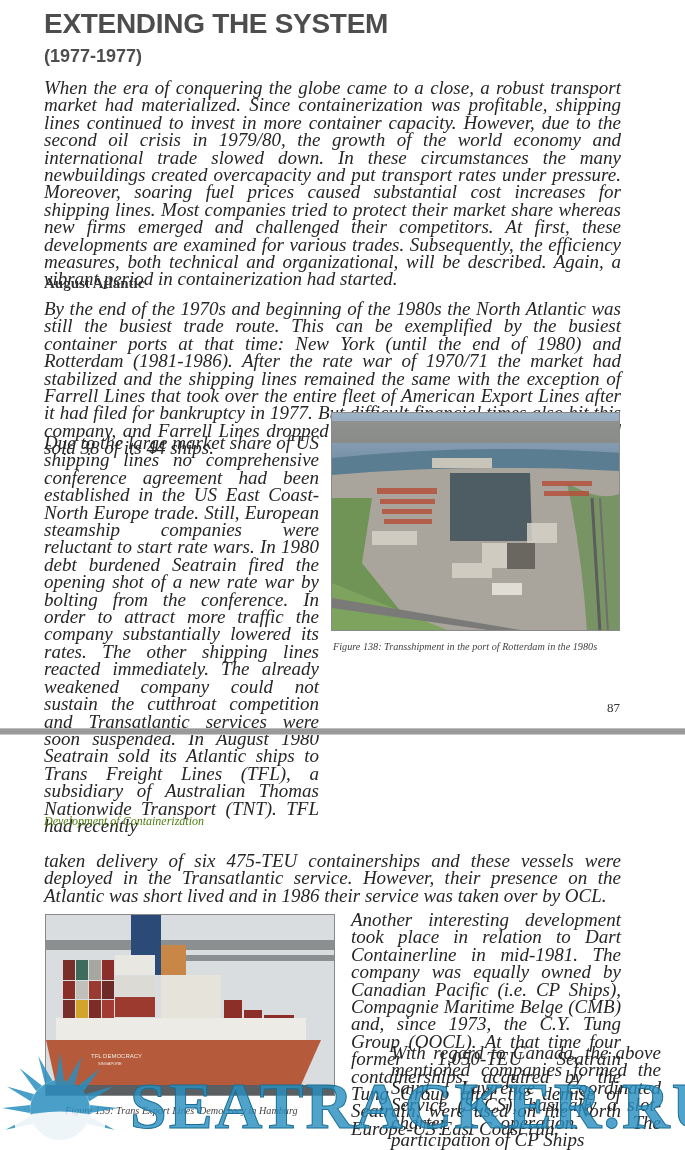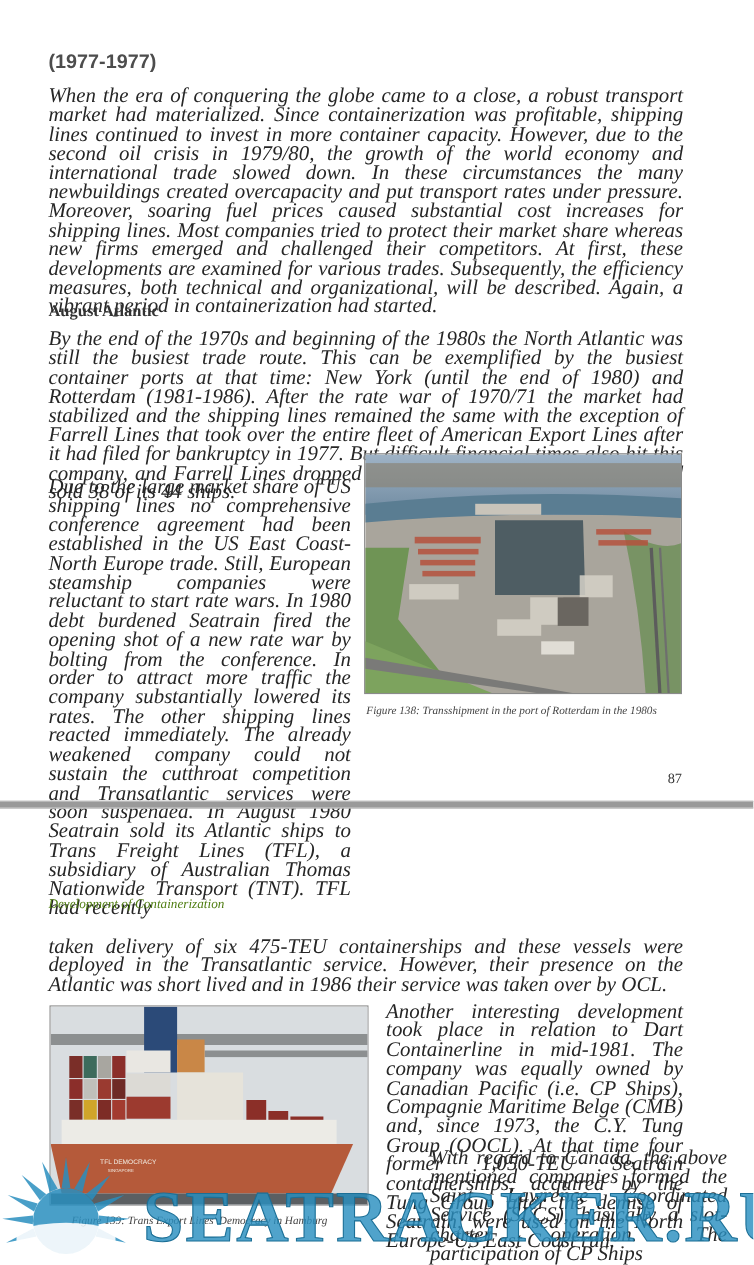--- a/index.html
+++ b/index.html
@@ -36,20 +36,21 @@
   .col-right1 { left:351px; top:911px; width:270px; }
   .col-right2 { left:351px; top:1044px; width:270px;margin-left:40px; }
   .last-line { left:44px; top:1133px; width:577px; text-align:left; white-space:nowrap;margin-top:24px; }
 
   .watermark { position:absolute; left:0; top:1030px; width:685px; height:120px; pointer-events:none; }
 </style>
 </head>
 <body>
 
 <div class="page" id="page1">
+  <h1 class="title">EXTENDING THE SYSTEM</h1>
   <h2 class="subtitle">(1977-1977)</h2>
   <p class="para intro">When the era of conquering the globe came to a close, a robust transport market had materialized. Since containerization was profitable, shipping lines continued to invest in more container capacity. However, due to the second oil crisis in 1979/80, the growth of the world economy and international trade slowed down. In these circumstances the many newbuildings created overcapacity and put transport rates under pressure. Moreover, soaring fuel prices caused substantial cost increases for shipping lines. Most companies tried to protect their market share whereas new firms emerged and challenged their competitors. At first, these developments are examined for various trades. Subsequently, the efficiency measures, both technical and organizational, will be described. Again, a vibrant period in containerization had started.</p>
   <h4 class="sub-h">August Atlantic</h4>
   <p class="para na-para">By the end of the 1970s and beginning of the 1980s the North Atlantic was still the busiest trade route. This can be exemplified by the busiest container ports at that time: New York (until the end of 1980) and Rotterdam (1981-1986). After the rate war of 1970/71 the market had stabilized and the shipping lines remained the same with the exception of Farrell Lines that took over the entire fleet of American Export Lines after it had filed for bankruptcy in 1977. But difficult financial times also hit this company, and Farrell Lines dropped all of its North European routes and sold 38 of its 44 ships.</p>
   <p class="para col-left">Due to the large market share of US shipping lines no comprehensive conference agreement had been established in the US East Coast-North Europe trade. Still, European steamship companies were reluctant to start rate wars. In 1980 debt burdened Seatrain fired the opening shot of a new rate war by bolting from the conference. In order to attract more traffic the company substantially lowered its rates. The other shipping lines reacted immediately. The already weakened company could not sustain the cutthroat competition and Transatlantic services were soon suspended. In August 1980 Seatrain sold its Atlantic ships to Trans Freight Lines (TFL), a subsidiary of Australian Thomas Nationwide Transport (TNT). TFL had recently</p>
 
   <div class="photo fig138">
     <svg width="289" height="219" viewBox="0 0 289 219">
       <defs>
         <linearGradient id="sky138" x1="0" y1="0" x2="0" y2="1">

